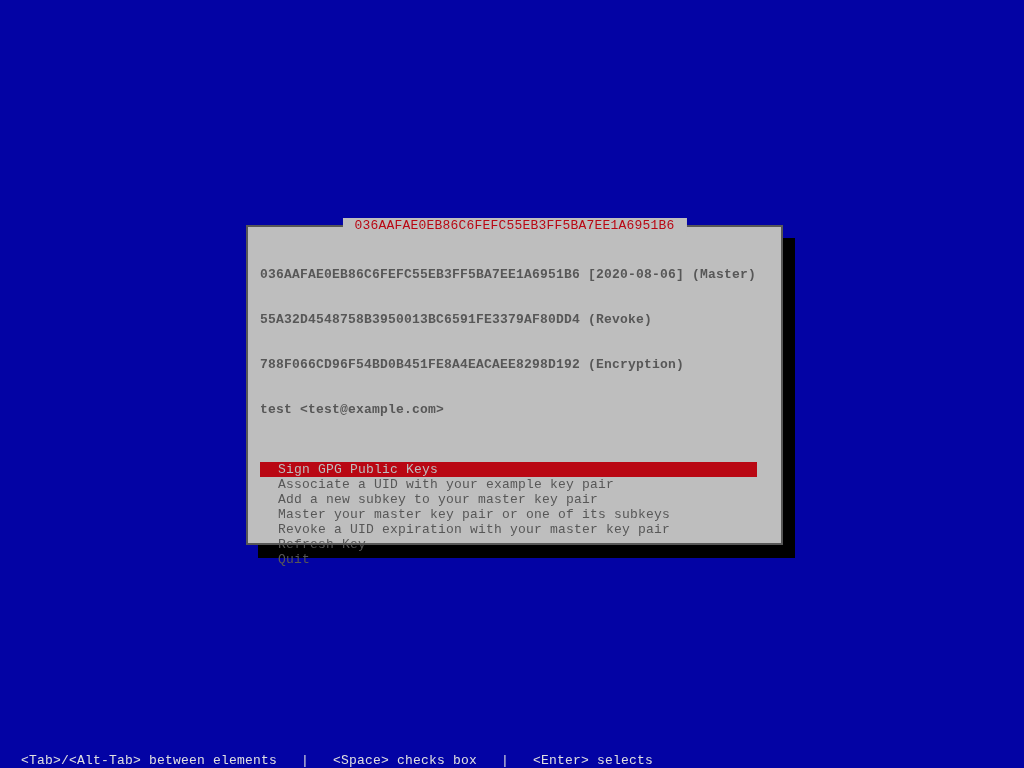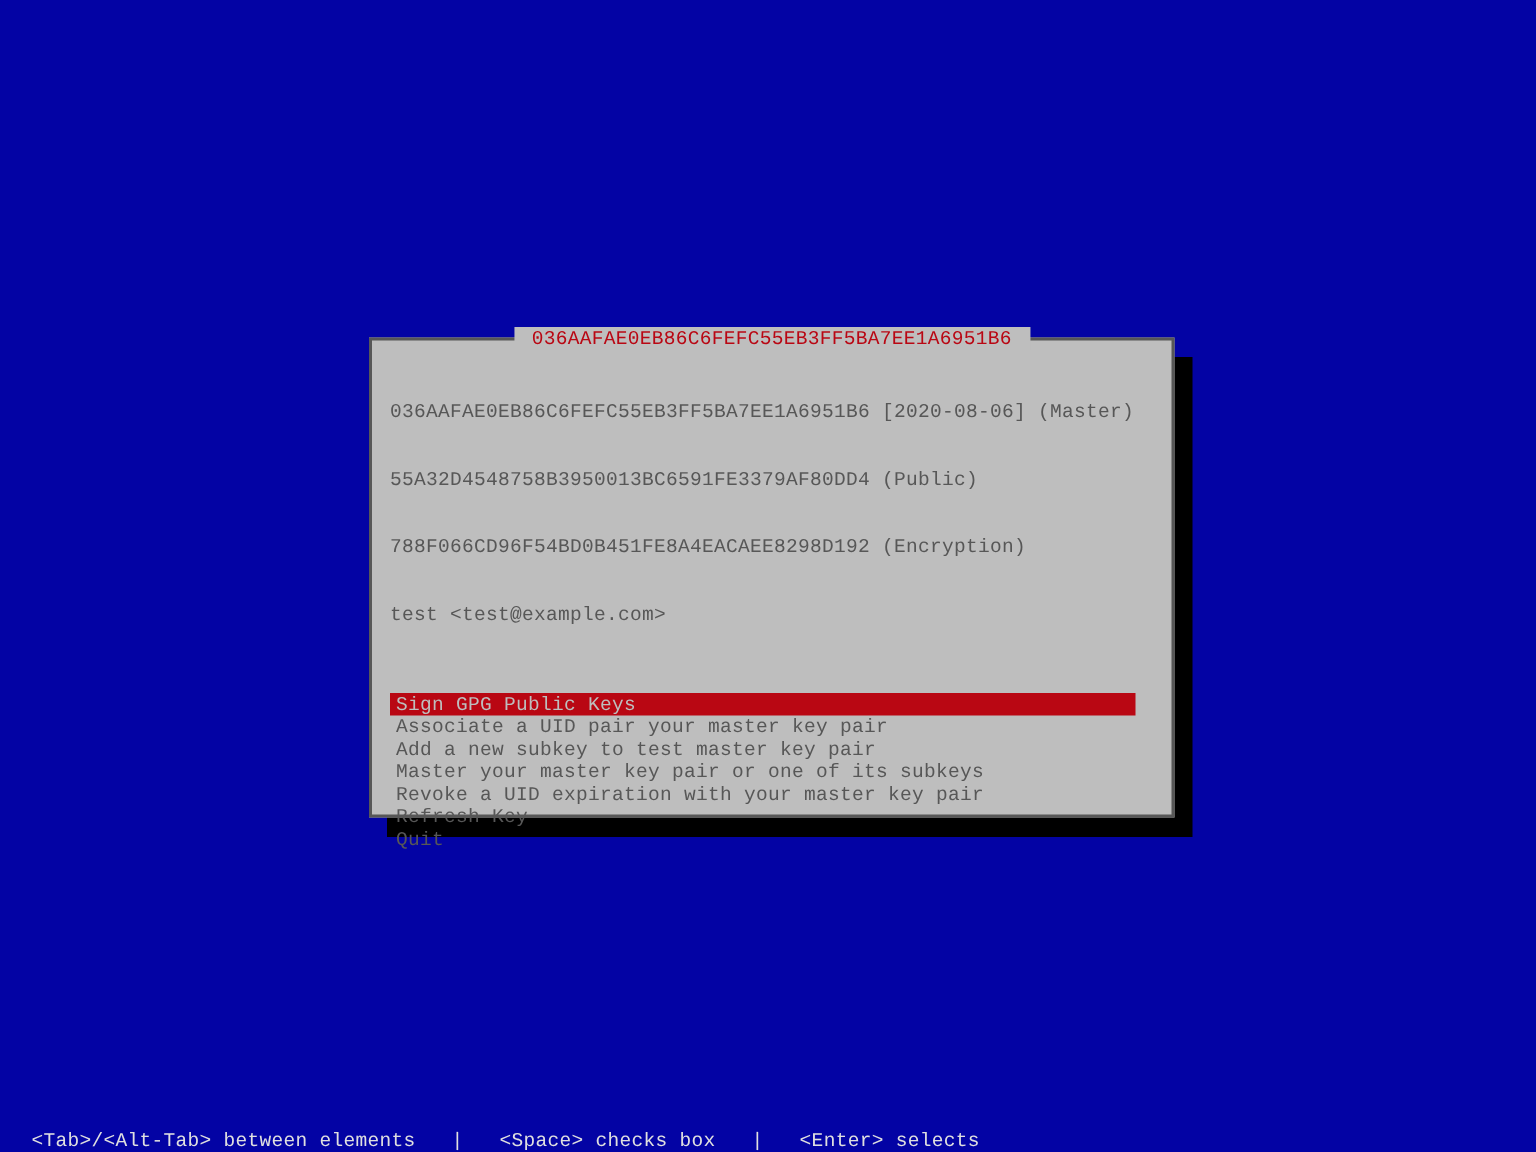--- a/index.html
+++ b/index.html
@@ -45,29 +45,30 @@
     color: #b90713;
     white-space: pre;
   }
   .dialog-inner {
     padding: 10px 12px 12px 12px;
   }
   .key-info {
     white-space: pre;
     color: #575757;
     margin-bottom: 15px;
+    font-weight: bold;
   }
   .menu {
     list-style: none;
   }
   .menu li {
     white-space: pre;
     color: #575757;
     cursor: pointer;
-    padding: 0 4px;
+    padding: 0 18px;
   }
   .menu li.selected {
     background: #b90713;
     color: #bebebe;
     width: 497px;
   }
   .footer {
     position: absolute;
     left: 21px;
     bottom: 0;
@@ -81,29 +82,29 @@
 <div class="screen">
 
   <div class="dialog-shadow"></div>
 
   <div class="dialog">
     <div class="dialog-title"> 036AAFAE0EB86C6FEFC55EB3FF5BA7EE1A6951B6 </div>
     <div class="dialog-inner">
 
       <div class="key-info">
         <div>036AAFAE0EB86C6FEFC55EB3FF5BA7EE1A6951B6 [2020-08-06] (Master)</div>
-        <div>55A32D4548758B3950013BC6591FE3379AF80DD4 (Public)</div>
+        <div>55A32D4548758B3950013BC6591FE3379AF80DD4 (Revoke)</div>
         <div>788F066CD96F54BD0B451FE8A4EACAEE8298D192 (Encryption)</div>
         <div>test &lt;test@example.com&gt;</div>
       </div>
 
       <ul class="menu">
         <li class="selected">Sign GPG Public Keys</li>
-        <li>Associate a UID pair your master key pair</li>
-        <li>Add a new subkey to test master key pair</li>
+        <li>Associate a UID with your example key pair</li>
+        <li>Add a new subkey to your master key pair</li>
         <li>Master your master key pair or one of its subkeys</li>
         <li>Revoke a UID expiration with your master key pair</li>
         <li>Refresh Key</li>
         <li>Quit</li>
       </ul>
 
     </div>
   </div>
 
   <div class="footer">&lt;Tab&gt;/&lt;Alt-Tab&gt; between elements   |   &lt;Space&gt; checks box   |   &lt;Enter&gt; selects</div>

